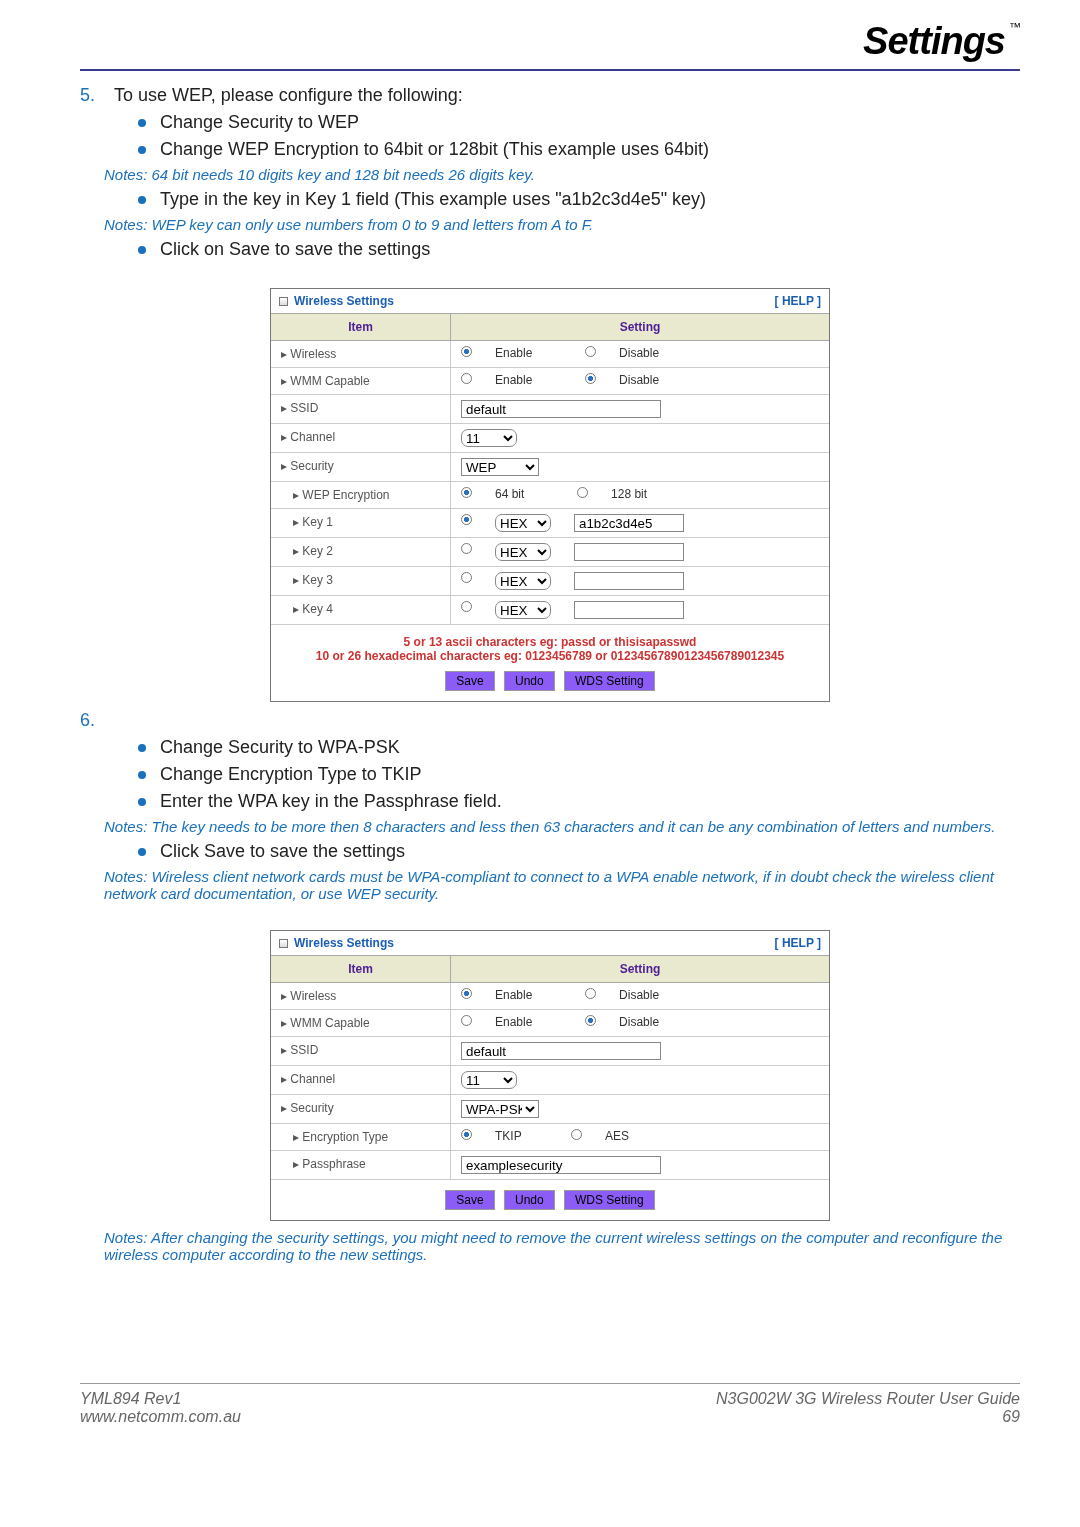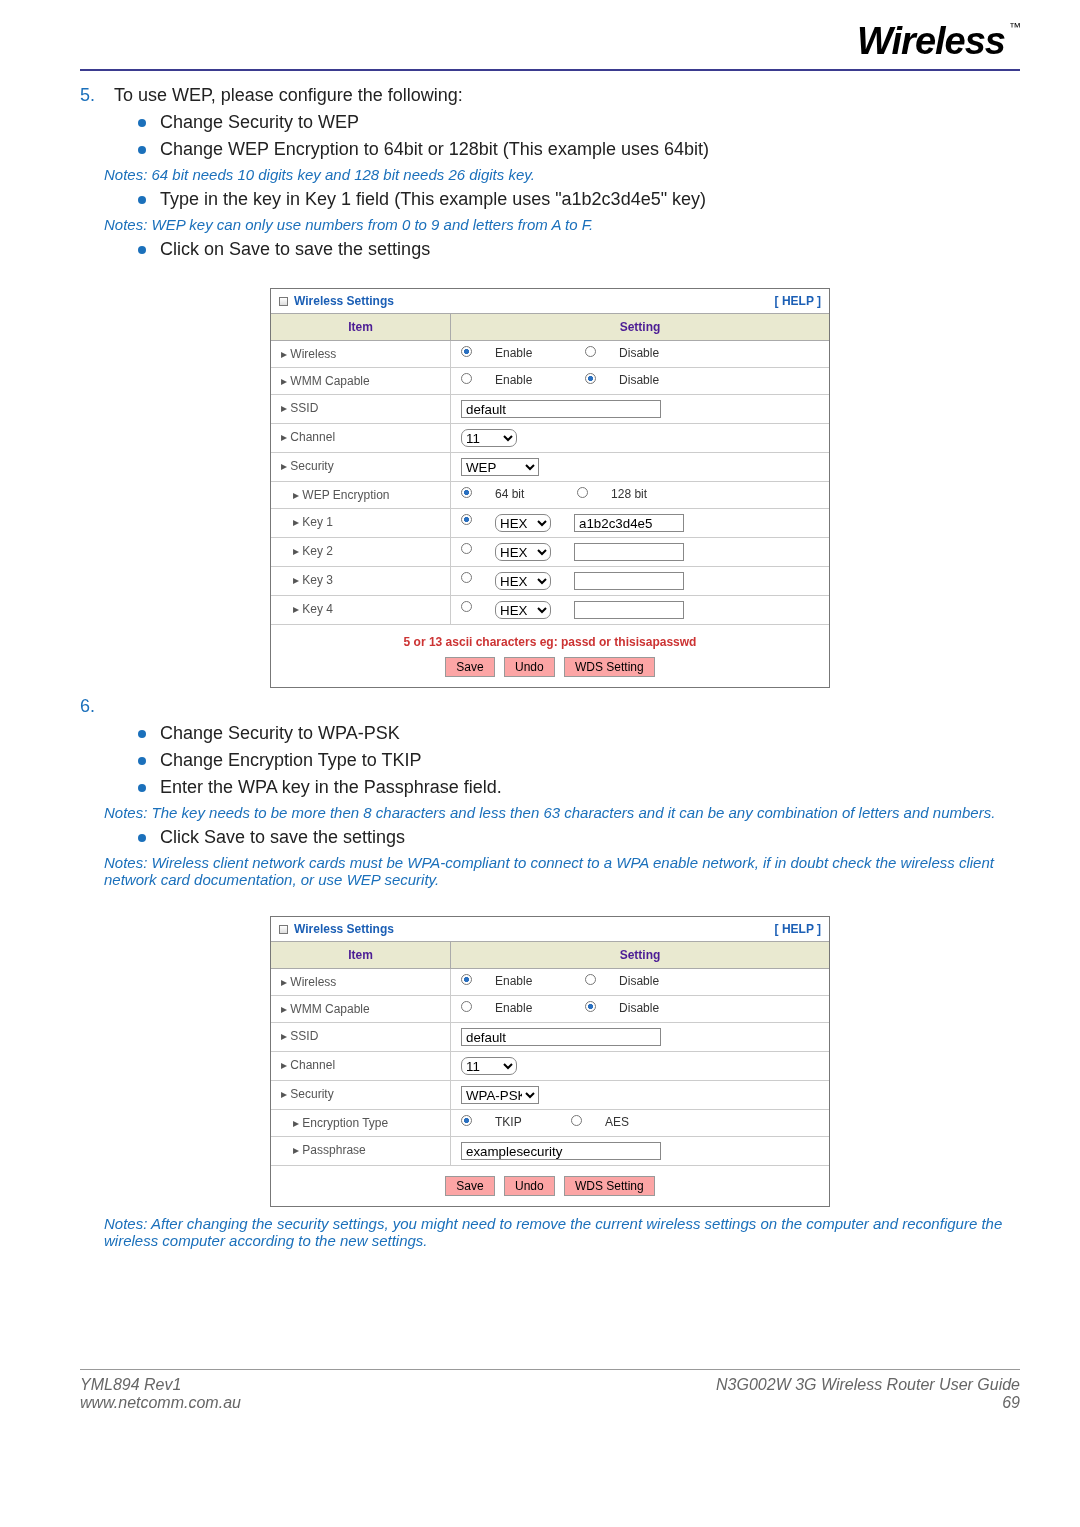--- a/index.html
+++ b/index.html
@@ -36,37 +36,37 @@
   .wrow { display: flex; border-bottom: 1px solid #ccc; }
   .wrow .c1 { width: 180px; padding: 6px 10px; color: #555; border-right: 1px solid #ccc; }
   .wrow .c2 { flex: 1; padding: 5px 10px; color: #333; display: flex; align-items: flex-start; gap: 23px; }
   .wrow.sub .c1 { padding-left: 22px; }
   .radio { width: 11px; height: 11px; border: 1px solid #777; border-radius: 50%; display: inline-block; background: #fff; }
   .radio.sel { background: radial-gradient(#2a70c0 0 40%, #fff 45% 100%); }
   .txtin { border: 1px solid #888; height: 18px; background: #fff; }
   .txtin.w200 { width: 200px; padding: 0 4px; }
   .txtin.sel { width: 56px; border-radius: 7px; }
   .txtin.sel2 { width: 78px; }
-  .btn { border: 1px solid #999; background: #fca5a5; padding: 2px 10px; font-size: 12px; margin: 0 3px; }
+  .btn { border: 1px solid #999; background: #8b5cf6; padding: 2px 10px; font-size: 12px; margin: 0 3px; }
   .wtable .footer { text-align: center; padding: 10px 6px; }
   .redtxt { color: #c33; font-weight: bold; font-size: 12px; }
 
   
   .pgfooter { position: relative; margin-top: 120px; border-top: 1px solid #999; padding-top: 6px; display: flex; justify-content: space-between; font-style: italic; color: #666; font-size: 16px; }
   .pgfooter .right { text-align: right; }
 
   .square { display:inline-block; width:9px; height:9px; margin-right:6px; border:1px solid #777; background:linear-gradient(#fff,#ddd); vertical-align:middle;}
 </style>
 </head>
 <body>
 
 <div class="page">
   <div class="logo-row">
     <span class="logo">
-      <span>Wireless</span><span class="tm">™</span>
+      <span>Settings</span><span class="tm">™</span>
     </span>
   </div>
   <hr class="hr-top">
 
   <div class="step">
     <div class="num">5.</div>
     <div class="txt">To use WEP, please configure the following:</div>
   </div>
   <ul class="bullets">
     <li>
@@ -159,20 +159,21 @@
     <div class="wrow sub">
         <div class="c1">▸ Key 4</div>
       <div class="c2">
           <span class="radio"></span>
           <select class="txtin sel"><option>HEX</option></select>
           <input class="txtin" style="width: 110px;">
         </div>
       </div>
     <div class="footer">
       <div class="redtxt">5 or 13 ascii characters eg: passd or thisisapasswd</div>
+      <div class="redtxt">10 or 26 hexadecimal characters eg: 0123456789 or 01234567890123456789012345</div>
       <div style="margin-top:8px">
         <button class="btn">Save</button>
         <button class="btn">Undo</button>
         <button class="btn">WDS Setting</button>
       </div>
     </div>
   </div>
 
   <div class="step">
     <div class="num">6.</div>

